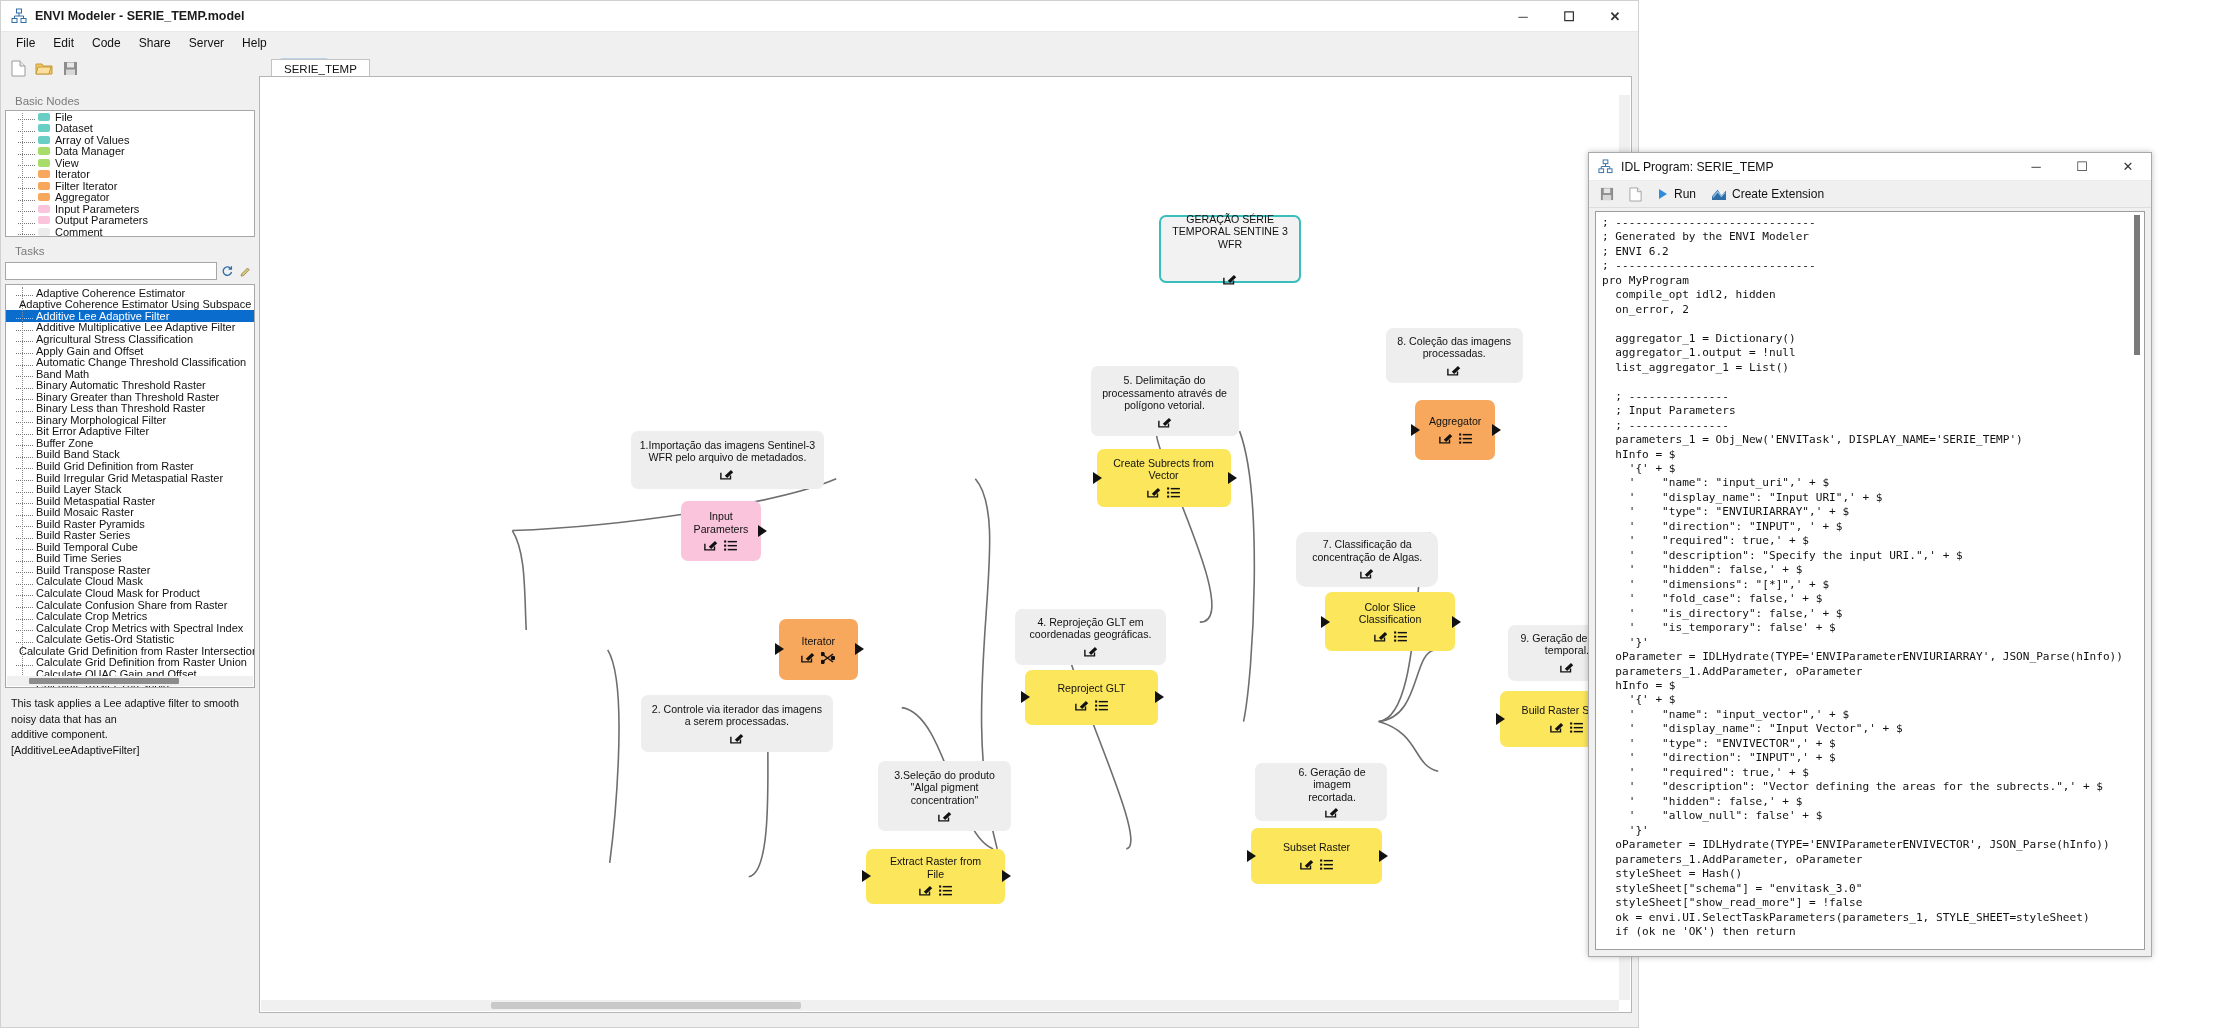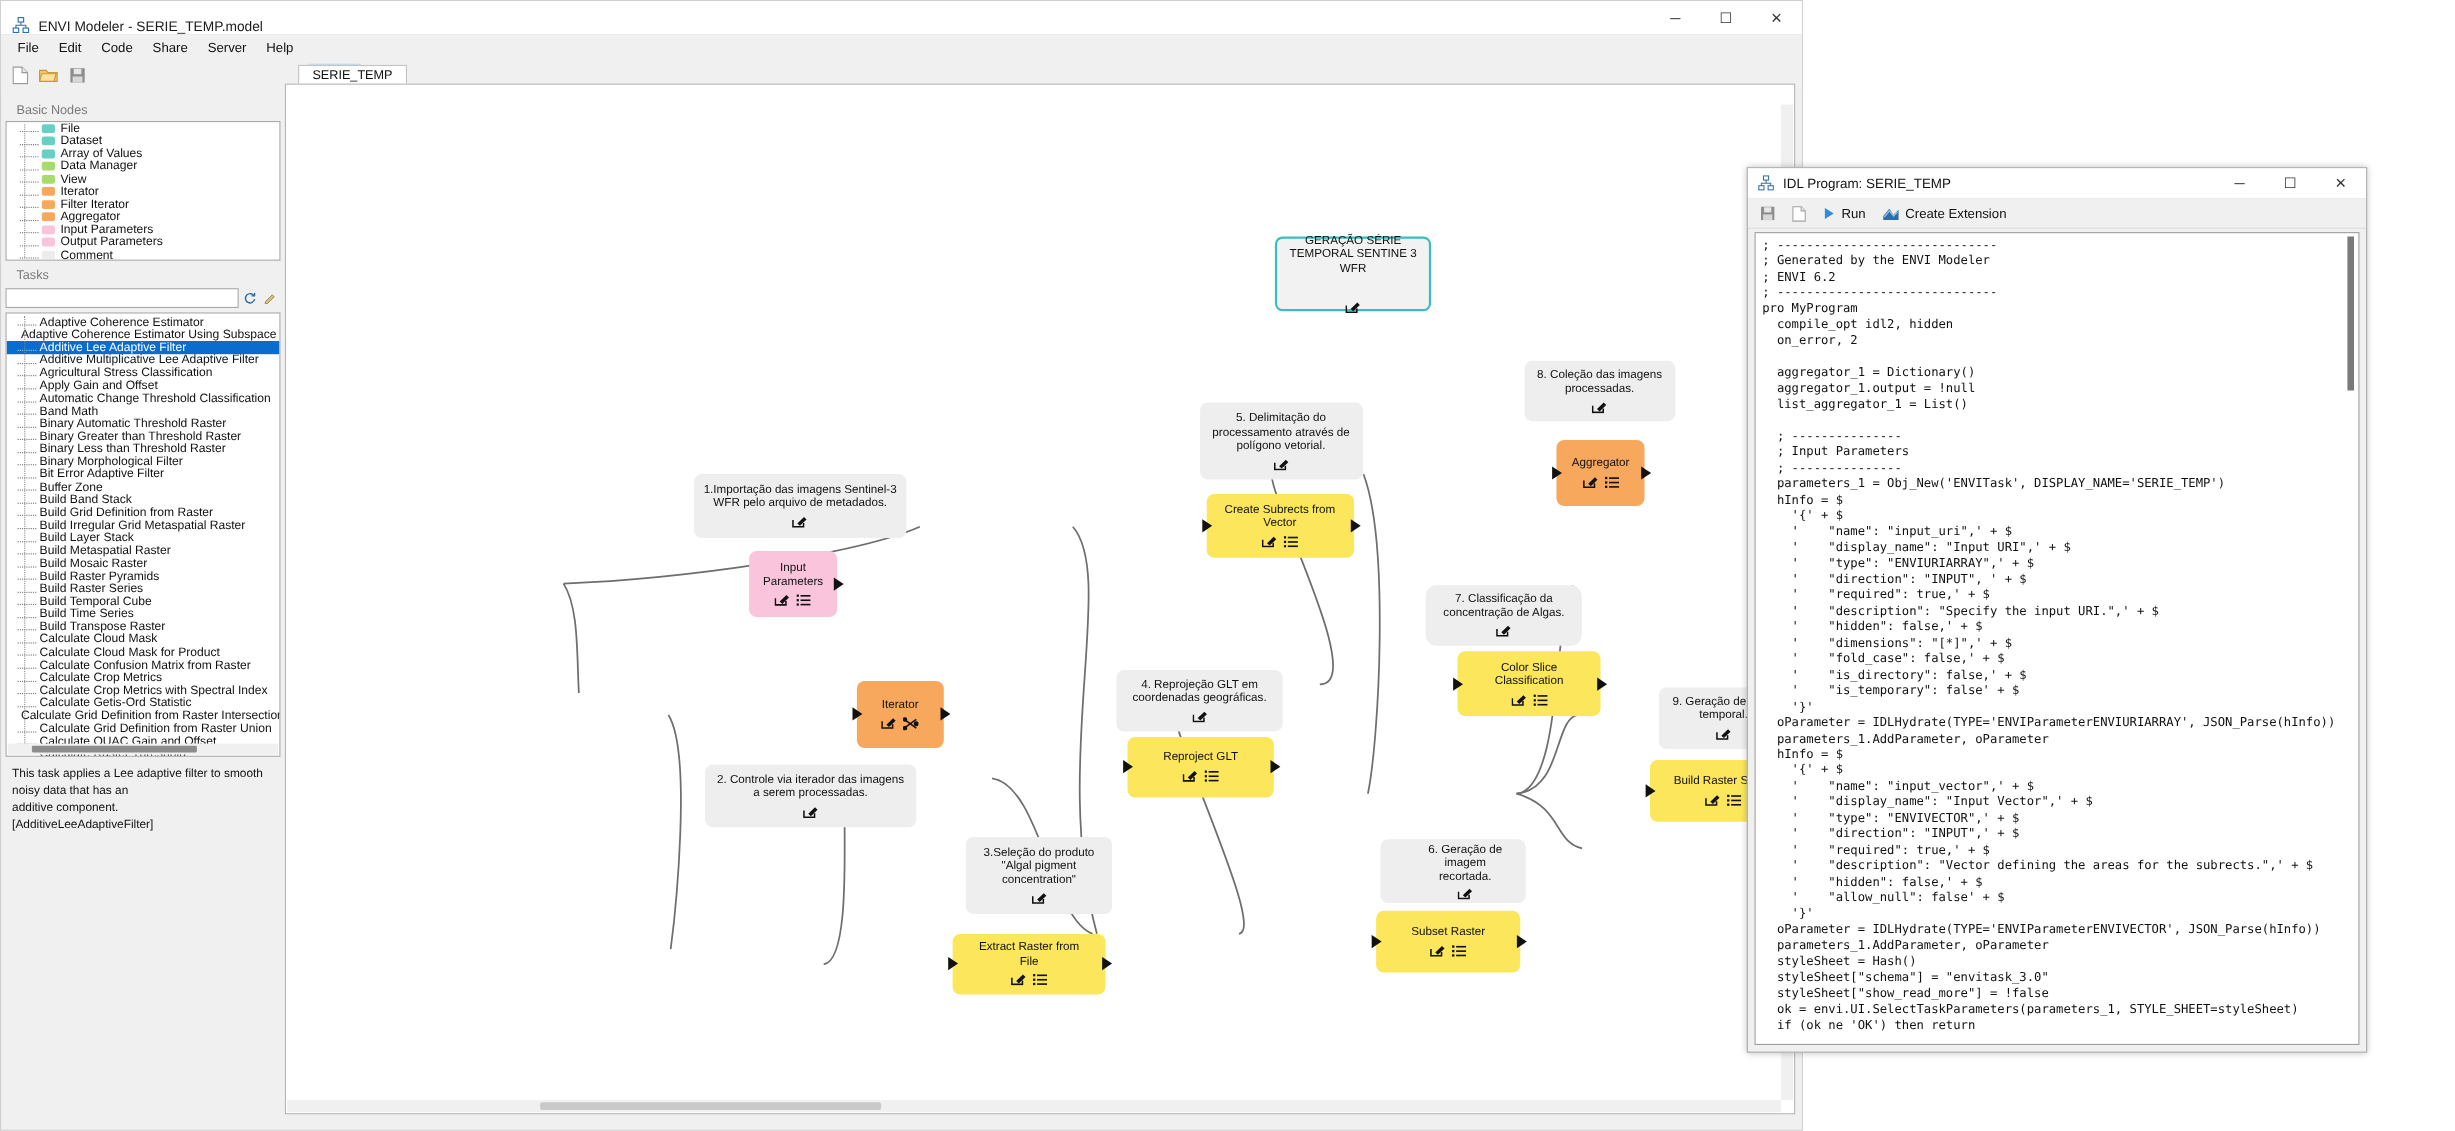--- a/index.html
+++ b/index.html
@@ -2,22 +2,22 @@
 <html><head>
 <meta charset="utf-8">
 <style>
   html,body{margin:0;padding:0;background:#ffffff;}
   body{width:2232px;height:1028px;position:relative;overflow:hidden;
        font-family:"Liberation Sans",sans-serif;font-size:12px;color:#000;}
 
   
   #modeler{position:absolute;left:0;top:0;width:1639px;height:1028px;background:#f0f0f0;
            border:1px solid #d0d0d0;box-sizing:border-box;}
-  .titlebar{height:30px;background:#ffffff;display:flex;align-items:flex-end;
-            border-bottom:1px solid #e8e8e8;}
+  .titlebar{height:30px;background:#ffffff;display:flex;align-items:center;
+            border-bottom:1px solid #e8e8e8;font-weight:bold;}
   .titlebar .app-ico{width:16px;height:16px;margin:0 8px 0 10px;flex:none;position:relative;}
   .titlebar .ttxt{font-size:12.5px;color:#1b1b1b;}
   .winbtns{margin-left:auto;display:flex;height:30px;}
   .winbtn{width:46px;height:30px;display:flex;align-items:center;justify-content:center;
           font-size:13px;color:#333;}
 
   .menubar{height:22px;display:flex;align-items:center;padding-left:6px;background:#f0f0f0;}
   .menuitem{padding:2px 9px;font-size:12px;color:#111;}
 
   .toolrow{height:28px;display:flex;align-items:center;padding-left:6px;background:#f0f0f0;}
@@ -369,21 +369,21 @@
           <div class="tk-row">
             <span class="dots"></span>
             <span class="tk-lbl">Calculate Cloud Mask</span>
           </div>
           <div class="tk-row">
             <span class="dots"></span>
             <span class="tk-lbl">Calculate Cloud Mask for Product</span>
           </div>
           <div class="tk-row">
             <span class="dots"></span>
-            <span class="tk-lbl">Calculate Confusion Matrix from Raster</span>
+            <span class="tk-lbl">Calculate Confusion Share from Raster</span>
           </div>
           <div class="tk-row">
             <span class="dots"></span>
             <span class="tk-lbl">Calculate Crop Metrics</span>
           </div>
           <div class="tk-row">
             <span class="dots"></span>
             <span class="tk-lbl">Calculate Crop Metrics with Spectral Index</span>
           </div>
           <div class="tk-row">

